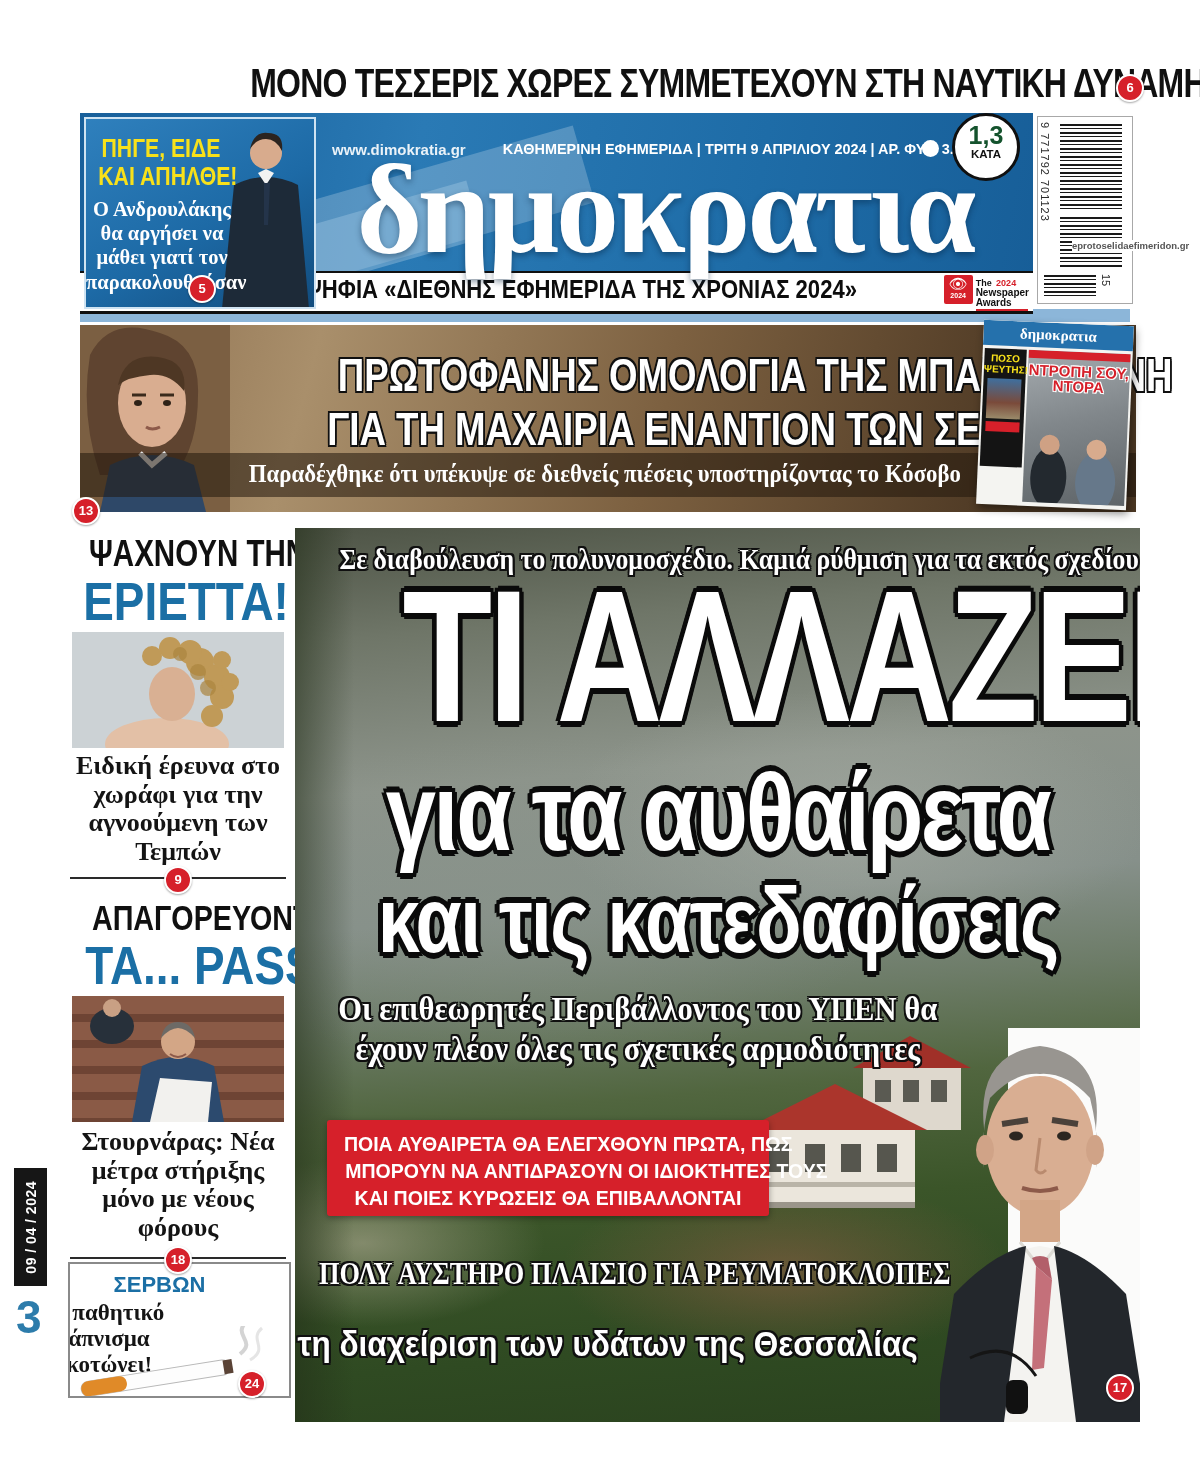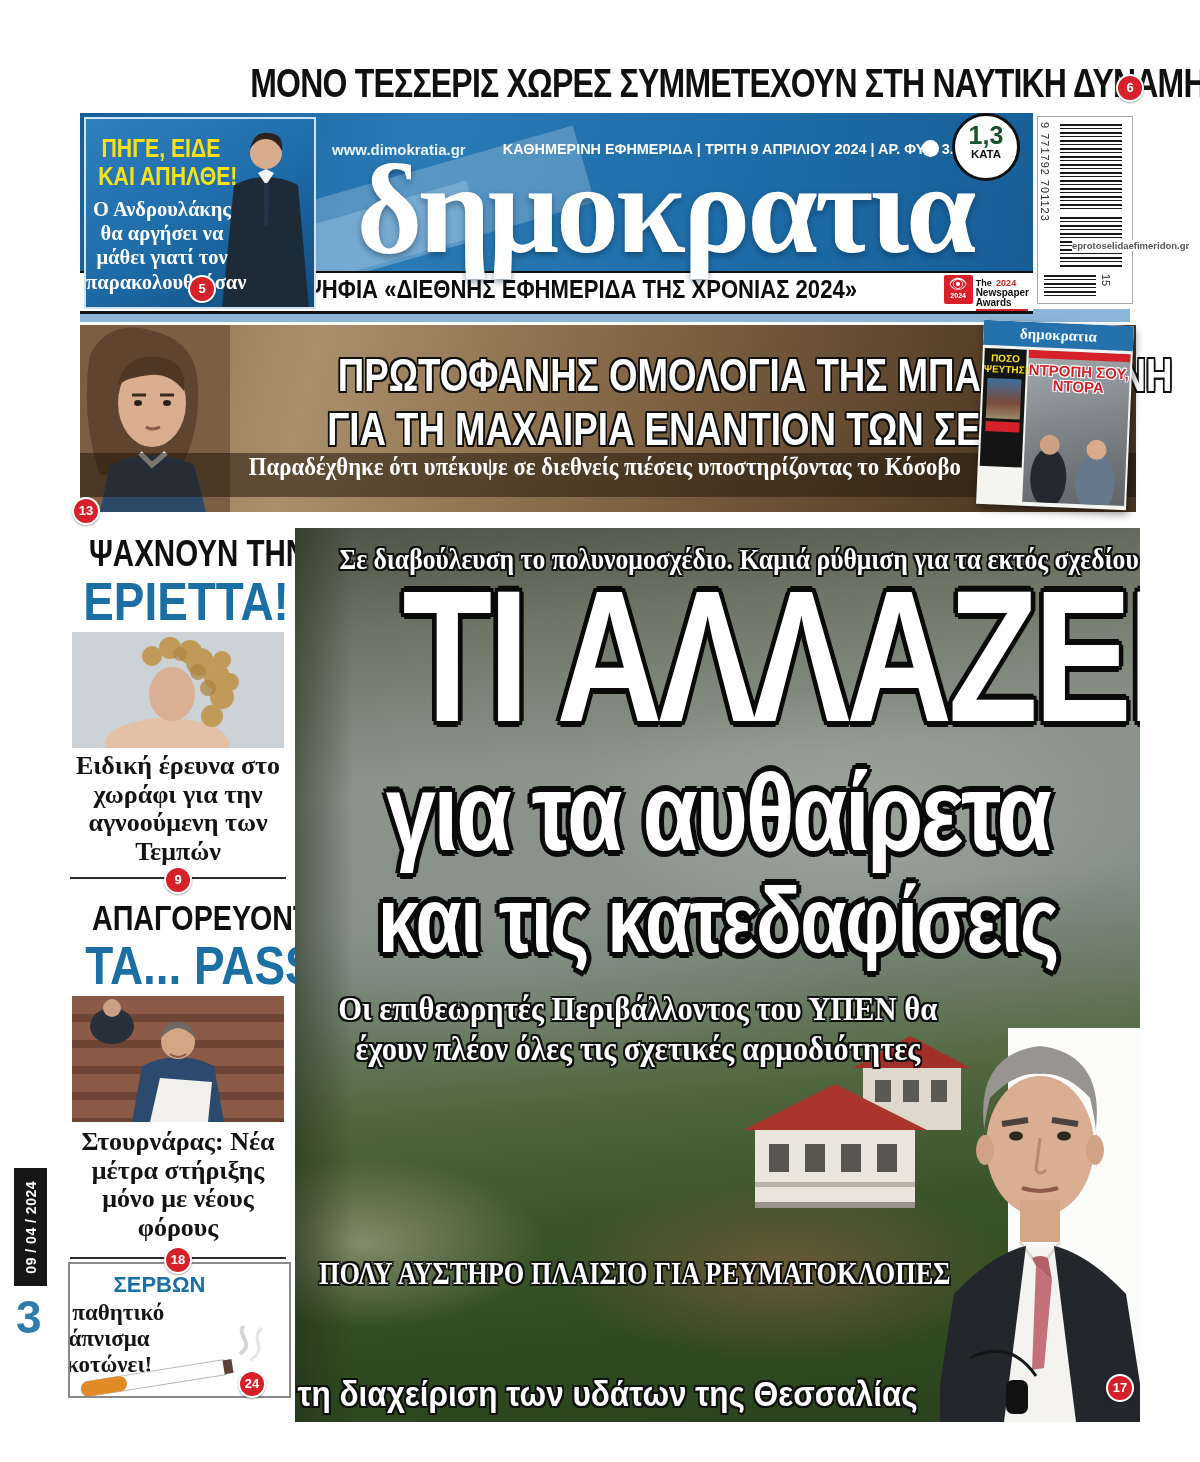--- a/index.html
+++ b/index.html
@@ -171,21 +171,21 @@
       <path d="M20,187 L30,140 Q72,120 114,140 L126,187 Z" fill="#2e4868"></path>
       <path d="M60,128 L72,140 L86,128" stroke="#e8e8e8" stroke-width="5" fill="none"></path>
     </svg>
     <div class="abs ctr" style="left:140px;top:22px;width:770px;">
       <span class="c78 o2" style="font-size:47px;font-weight:800;color:#fff;">ΠΡΩΤΟΦΑΝΗΣ ΟΜΟΛΟΓΙΑ ΤΗΣ ΜΠΑΚΟΓΙΑΝΝΗ</span>
     </div>
     <div class="abs ctr" style="left:140px;top:76px;width:770px;">
       <span class="c78 o2" style="font-size:47px;font-weight:800;color:#fff;">ΓΙΑ ΤΗ ΜΑΧΑΙΡΙΑ ΕΝΑΝΤΙΟΝ ΤΩΝ ΣΕΡΒΩΝ</span>
     </div>
     <div id="story2-band">
-      <div class="ctr serif" style="margin-left:130px;width:790px;">
+      <div class="ctr serif" style="margin-left:130px;width:790px;padding-top:7px;">
         <span class="c93" style="font-size:24.5px;font-weight:bold;color:#fff;">Παραδέχθηκε ότι υπέκυψε σε διεθνείς πιέσεις υποστηρίζοντας το Κόσοβο</span>
       </div>
     </div>
 
     <div id="minipage">
       <div style="height:25px;background:#2571ac;text-align:center;">
         <span class="serif" style="color:#fff;font-weight:bold;font-size:15px;line-height:25px;">δημοκρατια</span>
       </div>
       <div style="position:absolute;left:2px;top:28px;width:42px;height:118px;background:#141414;text-align:center;">
         <div style="color:#f8e11a;font-weight:800;font-size:10px;line-height:11px;padding-top:4px;">ΠΟΣΟ ΨΕΥΤΗΣ!</div>
@@ -321,25 +321,30 @@
     <div class="leadtxt" style="top:344px;">
       <span class="c82 o6" style="font-size:92px;font-weight:900;letter-spacing:-2px;line-height:1.05;">και τις κατεδαφίσεις</span>
     </div>
     <div class="leadtxt" style="top:462px;left:-80px;">
       <span class="c90 serif o2" style="font-size:34px;font-weight:bold;">Οι επιθεωρητές Περιβάλλοντος του ΥΠΕΝ θα</span>
     </div>
     <div class="leadtxt" style="top:502px;left:-80px;">
       <span class="c90 serif o2" style="font-size:34px;font-weight:bold;">έχουν πλέον όλες τις σχετικές αρμοδιότητες</span>
     </div>
 
+    <div id="redbox">
+      <div style="line-height:25px;"><span class="c93" style="font-size:21px;font-weight:800;">ΠΟΙΑ ΑΥΘΑΙΡΕΤΑ ΘΑ ΕΛΕΓΧΘΟΥΝ ΠΡΩΤΑ, ΠΩΣ</span></div>
+      <div style="line-height:25px;"><span class="c93" style="font-size:21px;font-weight:800;">ΜΠΟΡΟΥΝ ΝΑ ΑΝΤΙΔΡΑΣΟΥΝ ΟΙ ΙΔΙΟΚΤΗΤΕΣ ΤΟΥΣ</span></div>
+      <div style="line-height:25px;"><span class="c93" style="font-size:21px;font-weight:800;">ΚΑΙ ΠΟΙΕΣ ΚΥΡΩΣΕΙΣ ΘΑ ΕΠΙΒΑΛΛΟΝΤΑΙ</span></div>
+    </div>
 
     <div class="abs" style="left:24px;top:728px;z-index:10;">
       <span class="c85 serif o2" style="font-size:31px;font-weight:900;color:#fff;transform-origin:left;">ΠΟΛΥ ΑΥΣΤΗΡΟ ΠΛΑΙΣΙΟ ΓΙΑ ΡΕΥΜΑΤΟΚΛΟΠΕΣ</span>
     </div>
-    <div class="leadtxt" style="top:846px;left:-110px;">
+    <div class="leadtxt" style="top:796px;left:-110px;">
       <span class="c90 o2" style="font-size:35px;font-weight:800;">τη διαχείριση των υδάτων της Θεσσαλίας</span>
     </div>
 
     <div id="portrait-bg"></div>
     <svg style="position:absolute;left:645px;top:500px;z-index:11;" width="200" height="394" viewBox="0 0 200 394">
       <path d="M44,100 Q36,26 100,18 Q164,26 156,100 L156,140 Q160,110 150,70 Q126,44 100,46 Q74,44 50,70 Q40,110 44,140 Z" fill="#989590"></path>
       <ellipse cx="100" cy="118" rx="54" ry="70" fill="#d9ae92"></ellipse>
       <ellipse cx="45" cy="122" rx="9" ry="15" fill="#d0a387"></ellipse>
       <ellipse cx="155" cy="122" rx="9" ry="15" fill="#d0a387"></ellipse>
       <path d="M62,96 L88,92" stroke="#4a413a" stroke-width="6"></path>

